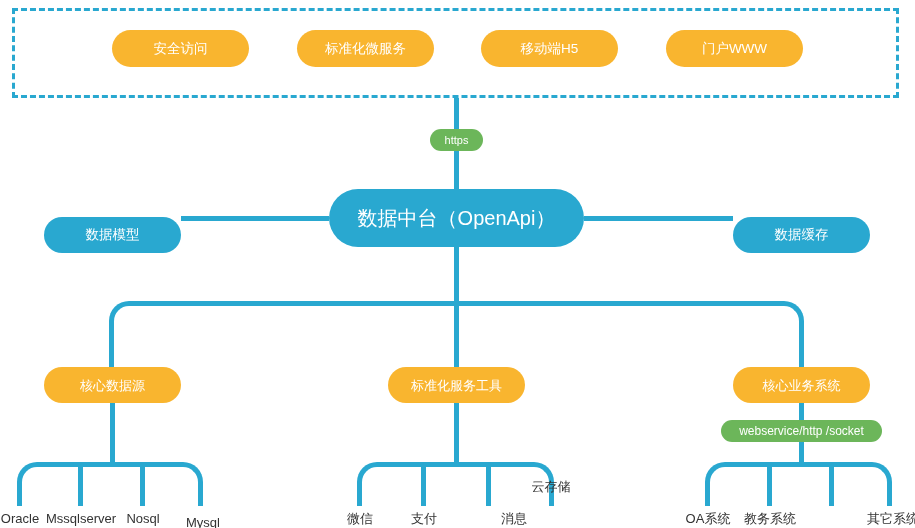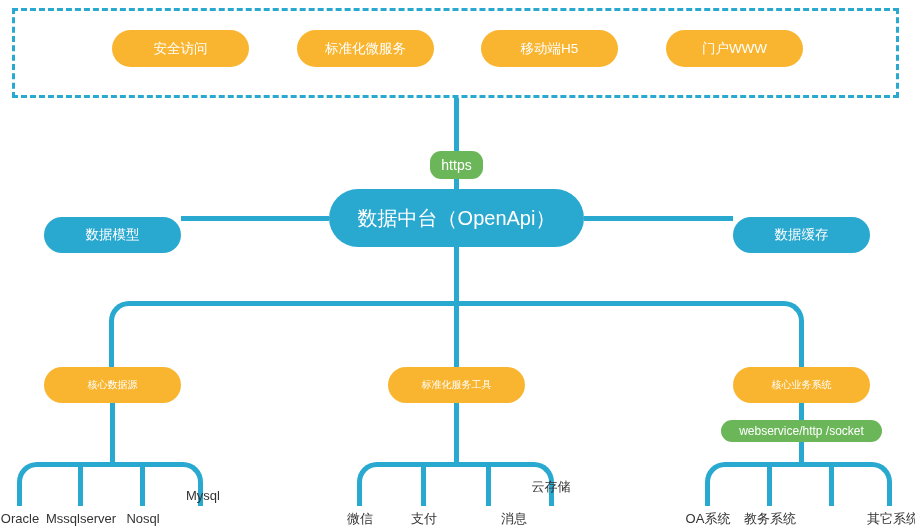--- a/index.html
+++ b/index.html
@@ -68,33 +68,33 @@
     height: 36px;
     border-radius: 18px;
     font-size: 13.5px;
     margin-top: 17px;
   }
   .side-box.left  { left: 44px; }
   .side-box.right { left: 733px; }
 
   .https-tag {
     left: 430px;
-    top: 151px;
+    top: 129px;
     width: 53px;
-    height: 28px;
+    height: 22px;
     border-radius: 11px;
-    font-size: 14px;
+    font-size: 11px;
   }
 
   .layer2-box {
     top: 367px;
     width: 137px;
     height: 36px;
     border-radius: 18px;
-    font-size: 10px;
+    font-size: 13px;
   }
 
   .proto-tag {
     left: 721px;
     top: 420px;
     width: 161px;
     height: 22px;
     border-radius: 11px;
     font-size: 12px;
   }
@@ -189,21 +189,21 @@
   </div>
 
   <div class="vline" style="left:110px; top:403px; height:62px;"></div>
   <div class="bracket" style="left:17px; top:462px; width:186px; height:44px;"></div>
   <div class="vline" style="left:78px; top:462px; height:44px;"></div>
   <div class="vline" style="left:140px; top:462px; height:44px;"></div>
 
   <div class="leaf-label" style="left:20px; top:512px;">Oracle</div>
   <div class="leaf-label" style="left:81px; top:512px;">Mssqlserver</div>
   <div class="leaf-label" style="left:143px; top:512px;">Nosql</div>
-  <div class="leaf-label" style="left:203px; top:489px;">Mysql</div>
+  <div class="leaf-label" style="left:203px; top:516px;">Mysql</div>
 
   <div class="vline" style="left:454px; top:403px; height:62px;"></div>
   <div class="bracket" style="left:357px; top:462px; width:197px; height:44px;"></div>
   <div class="vline" style="left:421px; top:462px; height:44px;"></div>
   <div class="vline" style="left:486px; top:462px; height:44px;"></div>
 
   <div class="leaf-label" style="left:360px; top:512px;">微信</div>
   <div class="leaf-label" style="left:424px; top:512px;">支付</div>
   <div class="leaf-label" style="left:488px; top:512px;margin-left:26px;">消息</div>
   <div class="leaf-label" style="left:551px; top:480px;">云存储</div>

